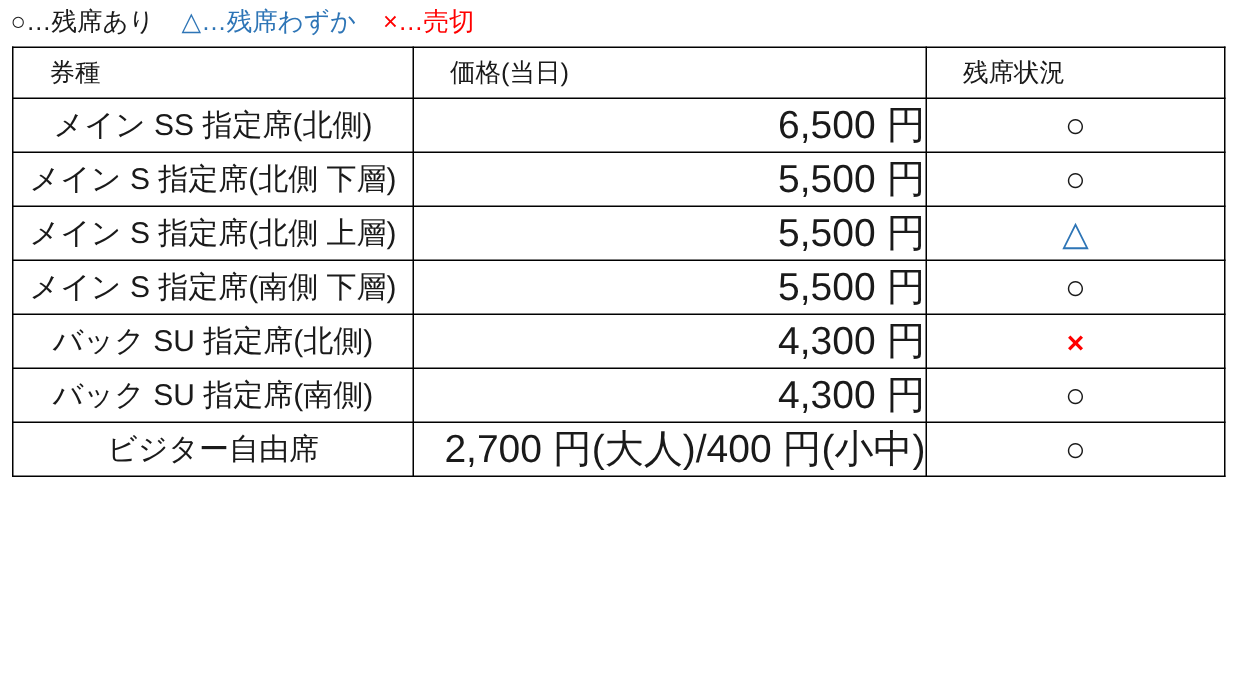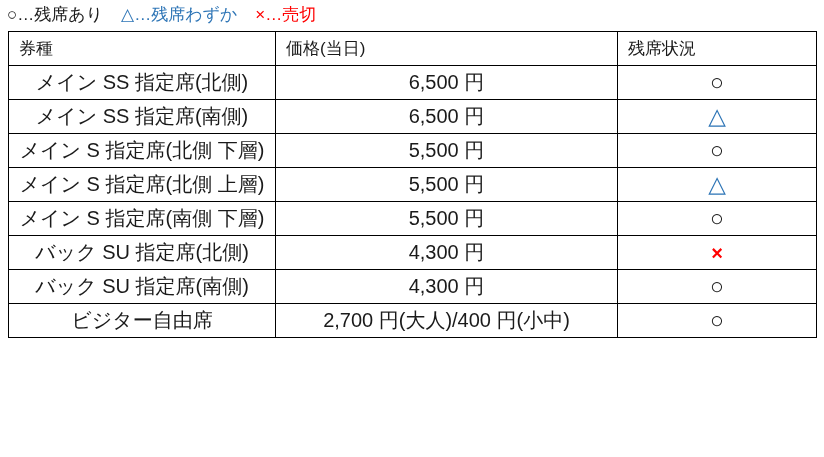--- a/index.html
+++ b/index.html
@@ -40,30 +40,30 @@
     border: 1.5px solid #000000;
     height: 33px;
     padding: 0;
     vertical-align: middle;
     font-weight: normal;
     overflow: hidden;
     white-space: nowrap;
   }
   .ticket-table th {
     text-align: left;
-    padding-left: 10px;
+    padding-left: 24px;
     font-size: 17px;
   }
   td.type-cell {
     text-align: center;
     font-size: 20px;
   }
   td.price-cell {
-    text-align: center;
-    font-size: 20px;
+    text-align: right;
+    font-size: 26px;
   }
   td.status-cell {
     text-align: center;
     font-size: 23px;
     line-height: 1;
   }
   td.status-cell .status-x { font-weight: bold; font-size: 20px; }
 </style>
 </head>
 <body>
@@ -87,25 +87,20 @@
         <th>残席状況</th>
       </tr>
     </thead>
     <tbody id="table-body">
         <tr>
           <td class="type-cell">メイン SS 指定席(北側)</td>
           <td class="price-cell">6,500 円</td>
           <td class="status-cell"><span style="color: rgb(26, 26, 26);">○</span></td>
         </tr>
         <tr>
-          <td class="type-cell">メイン SS 指定席(南側)</td>
-          <td class="price-cell">6,500 円</td>
-          <td class="status-cell"><span style="color: rgb(46, 117, 182);">△</span></td>
-        </tr>
-        <tr>
           <td class="type-cell">メイン S 指定席(北側 下層)</td>
           <td class="price-cell">5,500 円</td>
           <td class="status-cell"><span style="color: rgb(26, 26, 26);">○</span></td>
         </tr>
         <tr>
           <td class="type-cell">メイン S 指定席(北側 上層)</td>
           <td class="price-cell">5,500 円</td>
           <td class="status-cell"><span style="color: rgb(46, 117, 182);">△</span></td>
         </tr>
         <tr>

